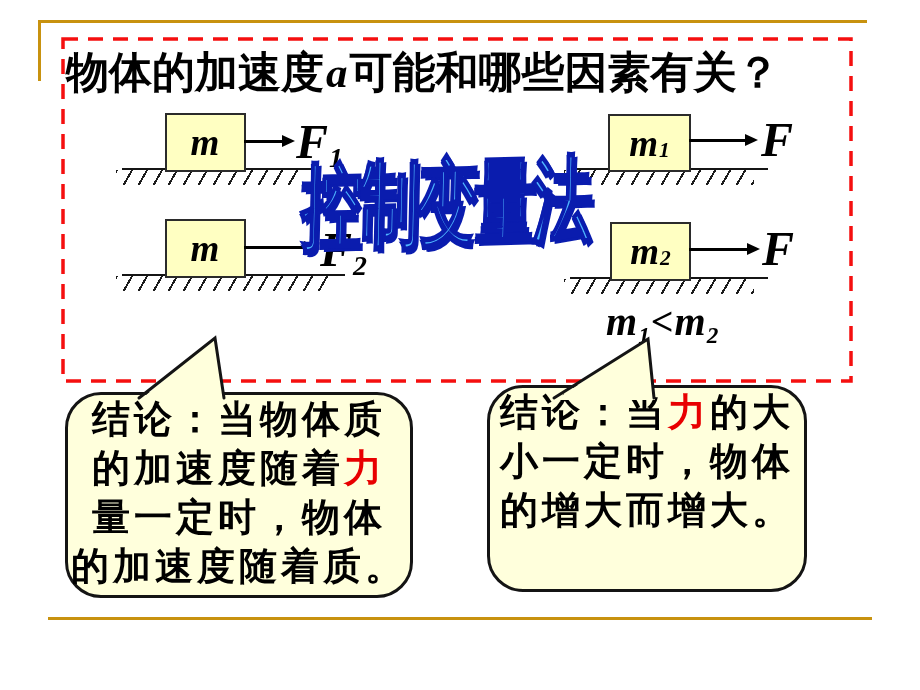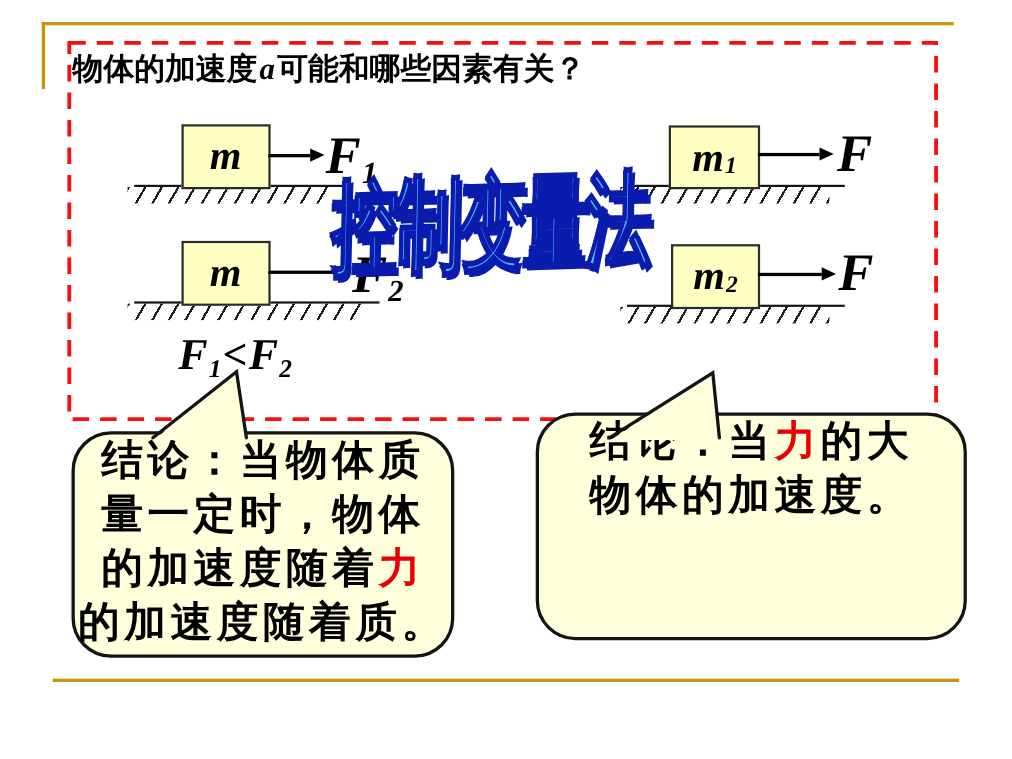--- a/index.html
+++ b/index.html
@@ -10,21 +10,21 @@
   
   .gold{position:absolute;background:#C8920F;}
   #gold-top-h{left:38px;top:20px;width:829px;height:3px;}
   #gold-top-v{left:38px;top:20px;width:3px;height:61px;}
   #gold-bottom-h{left:48px;top:617px;width:824px;height:3px;}
   
   #dash-rect{position:absolute;left:60px;top:36px;z-index:1;}
   
   #slide-title{
     position:absolute;left:66px;top:44px;z-index:2;white-space:nowrap;
-    font-size:28px;font-weight:bold;color:#000;letter-spacing:0px;
+    font-size:43px;font-weight:bold;color:#000;letter-spacing:0px;
   }
   #slide-title .var{font-style:italic;font-weight:bold;padding:0 2px;}
   
   .block{
     position:absolute;z-index:3;background:#FFFFC2;border:2px solid #2b2b2b;
     display:flex;align-items:center;justify-content:center;
     font-style:italic;font-weight:bold;font-size:37px;color:#000;
   }
   #b1{left:165px;top:113px;width:77px;height:55px;}
   #b2{left:165px;top:219px;width:77px;height:55px;}
@@ -69,21 +69,21 @@
   .cmp{position:absolute;z-index:3;font-style:italic;font-weight:bold;font-size:40px;color:#000;white-space:nowrap;}
   #cmp-left{left:162px;top:298px;}
   #cmp-right{left:606px;top:298px;}
   .c-op{font-style:normal;font-weight:bold;margin:0 1px;}
   
   .bubble{
     position:absolute;z-index:4;background:#FFFFDC;border:3px solid #141414;border-radius:36px;
     display:flex;flex-direction:column;justify-content:flex-start;box-sizing:border-box;
   }
   #bubble-left{left:65px;top:392px;width:348px;height:206px;}
-  #bubble-right{left:487px;top:375px;width:392px;height:207px;}
+  #bubble-right{left:487px;top:385px;width:320px;height:207px;}
   .bubble-line{
     text-align:center;font-size:38px;line-height:49px;letter-spacing:4px;
     font-weight:600;color:#000;white-space:nowrap;
     font-family:"Liberation Serif","DejaVu Serif",serif;
   }
   .red{color:#E80000;font-weight:bold;}
   .tail{position:absolute;z-index:5;}
   #tail-left{left:128px;top:332px;}
   #tail-right{left:543px;top:333px;}
 </style>
@@ -163,38 +163,39 @@
       <span>F</span><span class="f-sub"></span>
     </div>
     <div class="ground" id="g4">
       <div class="ground-line"></div>
       <div class="ground-hatch"></div>
     </div>
   </div>
 
   <div id="wordart">控制变量法</div>
 
-  <div class="cmp" id="cmp-left">
-    <span>F</span><span class="c-sub">1</span><span class="c-op">&lt;</span><span>F</span><span class="c-sub">2</span>
+  <div class="cmp" id="cmp-right">
+    <span>m</span><span class="c-sub">1</span><span class="c-op">&lt;</span><span>m</span><span class="c-sub">2</span>
   </div>
 
   <svg class="tail" id="tail-left" width="110" height="70">
     <polygon points="12,68 87,6 97,68" fill="#FFFFDC"></polygon>
     <polyline points="11,66 87,6 96,66" fill="none" stroke="#141414" stroke-width="3" stroke-linecap="round"></polyline>
   </svg>
   <svg class="tail" id="tail-right" width="120" height="70">
     <polygon points="12,67 105,6 112,67" fill="#FFFFDC"></polygon>
     <polyline points="11,65 105,6 111,65" fill="none" stroke="#141414" stroke-width="3" stroke-linecap="round"></polyline>
   </svg>
 
   <div class="bubble" id="bubble-left">
     <div class="bubble-line">结论：当物体质</div>
+    <div class="bubble-line"><span>的加速度随着</span><span class="red">力</span></div>
     <div class="bubble-line">量一定时，物体</div>
-    <div class="bubble-line"><span>的加速度随着</span><span class="red">力</span></div>
     <div class="bubble-line">的加速度随着质。</div>
   </div>
 
   <div class="bubble" id="bubble-right">
     <div class="bubble-line"><span>结论：当</span><span class="red">力</span><span>的大</span></div>
-    <div class="bubble-line">物体的加速度。</div>
+    <div class="bubble-line">小一定时，物体</div>
+    <div class="bubble-line">的增大而增大。</div>
   </div>
 
 </div>
 
 </body></html>

